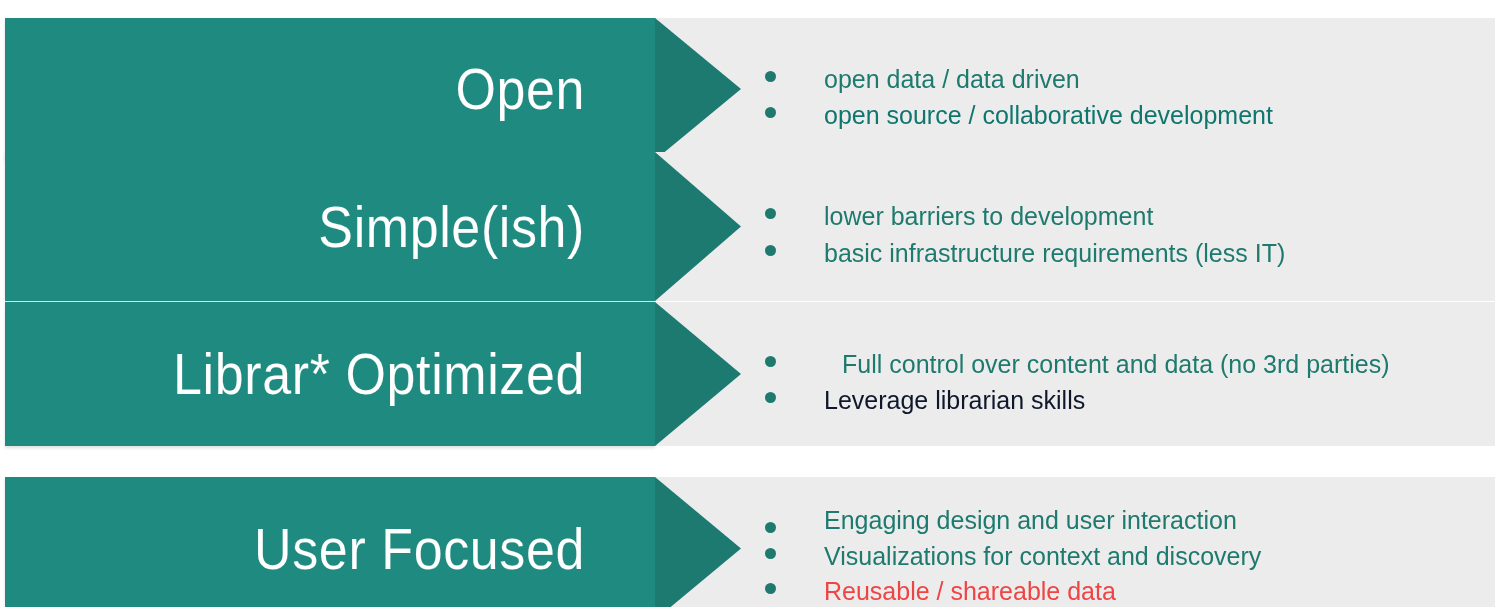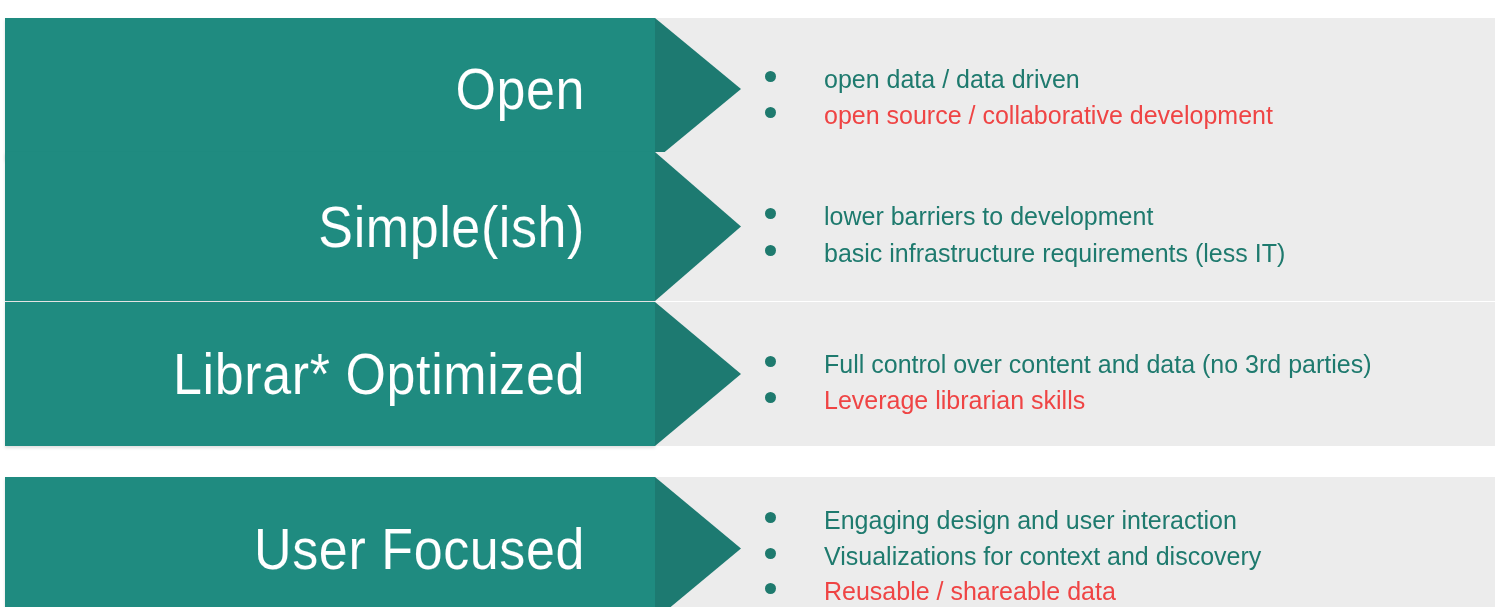--- a/index.html
+++ b/index.html
@@ -143,81 +143,81 @@
     <div class="row-bar" style="background: rgb(31, 139, 128);"></div>
     <div class="row-arrow" style="background: rgb(29, 122, 113);"></div>
     <div class="row-label" style="color: rgb(255, 255, 255);">
       <span>Open</span>
     </div>
     <div class="row-bullets">
       <div class="bullet" style="color: rgb(30, 122, 110);">
         <span class="bullet-dot" style="background: rgb(30, 122, 110);"></span>
         <span class="bullet-text">open data / data driven</span>
       </div>
+      <div class="bullet" style="color: #0f766e;">
+        <span class="bullet-dot" style="background: rgb(30, 122, 110);"></span>
+        <span class="bullet-text">open source / collaborative development</span>
+      </div>
+    </div>
+  </div>
+
+  <div class="row" style="top:152px; height:149px;">
+    <div class="row-panel" style="background: rgb(236, 236, 236);"></div>
+    <div class="row-bar" style="background: rgb(31, 139, 128);"></div>
+    <div class="row-arrow" style="background: rgb(29, 122, 113);"></div>
+    <div class="row-label" style="color: rgb(255, 255, 255);">
+      <span>Simple(ish)</span>
+    </div>
+    <div class="row-bullets">
+      <div class="bullet" style="color: rgb(30, 122, 110);">
+        <span class="bullet-dot" style="background: rgb(30, 122, 110);"></span>
+        <span class="bullet-text">lower barriers to development</span>
+      </div>
+      <div class="bullet" style="color: rgb(30, 122, 110);">
+        <span class="bullet-dot" style="background: rgb(30, 122, 110);"></span>
+        <span class="bullet-text">basic infrastructure requirements (less IT)</span>
+      </div>
+    </div>
+  </div>
+
+  <div class="row" style="top:302px; height:144px;">
+    <div class="row-panel" style="background: rgb(236, 236, 236);"></div>
+    <div class="row-bar" style="background: rgb(31, 139, 128);"></div>
+    <div class="row-arrow" style="background: rgb(29, 122, 113);"></div>
+    <div class="row-label" style="color: rgb(255, 255, 255);">
+      <span>Librar* Optimized</span>
+    </div>
+    <div class="row-bullets">
+      <div class="bullet" style="color: rgb(30, 122, 110); gap: 18px;">
+        <span class="bullet-dot" style="background: rgb(30, 122, 110);"></span>
+        <span class="bullet-text">Full control over content and data (no 3rd parties)</span>
+      </div>
+      <div class="bullet" style="color: #0f172a;">
+        <span class="bullet-dot" style="background: rgb(30, 122, 110);"></span>
+        <span class="bullet-text">Leverage librarian skills</span>
+      </div>
+    </div>
+  </div>
+
+  <div class="row" style="top:477px; height:143px;">
+    <div class="row-panel" style="background: rgb(236, 236, 236);"></div>
+    <div class="row-bar" style="background: rgb(31, 139, 128);"></div>
+    <div class="row-arrow" style="background: rgb(29, 122, 113);"></div>
+    <div class="row-label" style="color: rgb(255, 255, 255);">
+      <span>User Focused</span>
+    </div>
+    <div class="row-bullets dense">
+      <div class="bullet" style="color: rgb(30, 122, 110); align-items: flex-end;">
+        <span class="bullet-dot" style="background: rgb(30, 122, 110);"></span>
+        <span class="bullet-text">Engaging design and user interaction</span>
+      </div>
+      <div class="bullet" style="color: rgb(30, 122, 110);">
+        <span class="bullet-dot" style="background: rgb(30, 122, 110);"></span>
+        <span class="bullet-text">Visualizations for context and discovery</span>
+      </div>
       <div class="bullet" style="color: #ef4444;">
         <span class="bullet-dot" style="background: rgb(30, 122, 110);"></span>
-        <span class="bullet-text">open source / collaborative development</span>
-      </div>
-    </div>
-  </div>
-
-  <div class="row" style="top:152px; height:149px;">
-    <div class="row-panel" style="background: rgb(236, 236, 236);"></div>
-    <div class="row-bar" style="background: rgb(31, 139, 128);"></div>
-    <div class="row-arrow" style="background: rgb(29, 122, 113);"></div>
-    <div class="row-label" style="color: rgb(255, 255, 255);">
-      <span>Simple(ish)</span>
-    </div>
-    <div class="row-bullets">
-      <div class="bullet" style="color: rgb(30, 122, 110);">
-        <span class="bullet-dot" style="background: rgb(30, 122, 110);"></span>
-        <span class="bullet-text">lower barriers to development</span>
-      </div>
-      <div class="bullet" style="color: rgb(30, 122, 110);">
-        <span class="bullet-dot" style="background: rgb(30, 122, 110);"></span>
-        <span class="bullet-text">basic infrastructure requirements (less IT)</span>
-      </div>
-    </div>
-  </div>
-
-  <div class="row" style="top:302px; height:144px;">
-    <div class="row-panel" style="background: rgb(236, 236, 236);"></div>
-    <div class="row-bar" style="background: rgb(31, 139, 128);"></div>
-    <div class="row-arrow" style="background: rgb(29, 122, 113);"></div>
-    <div class="row-label" style="color: rgb(255, 255, 255);">
-      <span>Librar* Optimized</span>
-    </div>
-    <div class="row-bullets">
-      <div class="bullet" style="color: rgb(30, 122, 110);">
-        <span class="bullet-dot" style="background: rgb(30, 122, 110);"></span>
-        <span class="bullet-text">Full control over content and data (no 3rd parties)</span>
-      </div>
-      <div class="bullet" style="color: #ef4444;">
-        <span class="bullet-dot" style="background: rgb(30, 122, 110);"></span>
-        <span class="bullet-text">Leverage librarian skills</span>
-      </div>
-    </div>
-  </div>
-
-  <div class="row" style="top:477px; height:143px;">
-    <div class="row-panel" style="background: rgb(236, 236, 236);"></div>
-    <div class="row-bar" style="background: rgb(31, 139, 128);"></div>
-    <div class="row-arrow" style="background: rgb(29, 122, 113);"></div>
-    <div class="row-label" style="color: rgb(255, 255, 255);">
-      <span>User Focused</span>
-    </div>
-    <div class="row-bullets dense">
-      <div class="bullet" style="color: rgb(30, 122, 110);">
-        <span class="bullet-dot" style="background: rgb(30, 122, 110);"></span>
-        <span class="bullet-text">Engaging design and user interaction</span>
-      </div>
-      <div class="bullet" style="color: rgb(30, 122, 110);">
-        <span class="bullet-dot" style="background: rgb(30, 122, 110);"></span>
-        <span class="bullet-text">Visualizations for context and discovery</span>
-      </div>
-      <div class="bullet" style="color: #ef4444;">
-        <span class="bullet-dot" style="background: rgb(30, 122, 110);"></span>
         <span class="bullet-text">Reusable / shareable data</span>
       </div>
     </div>
   </div>
 
 </div>
 
 </body></html>

